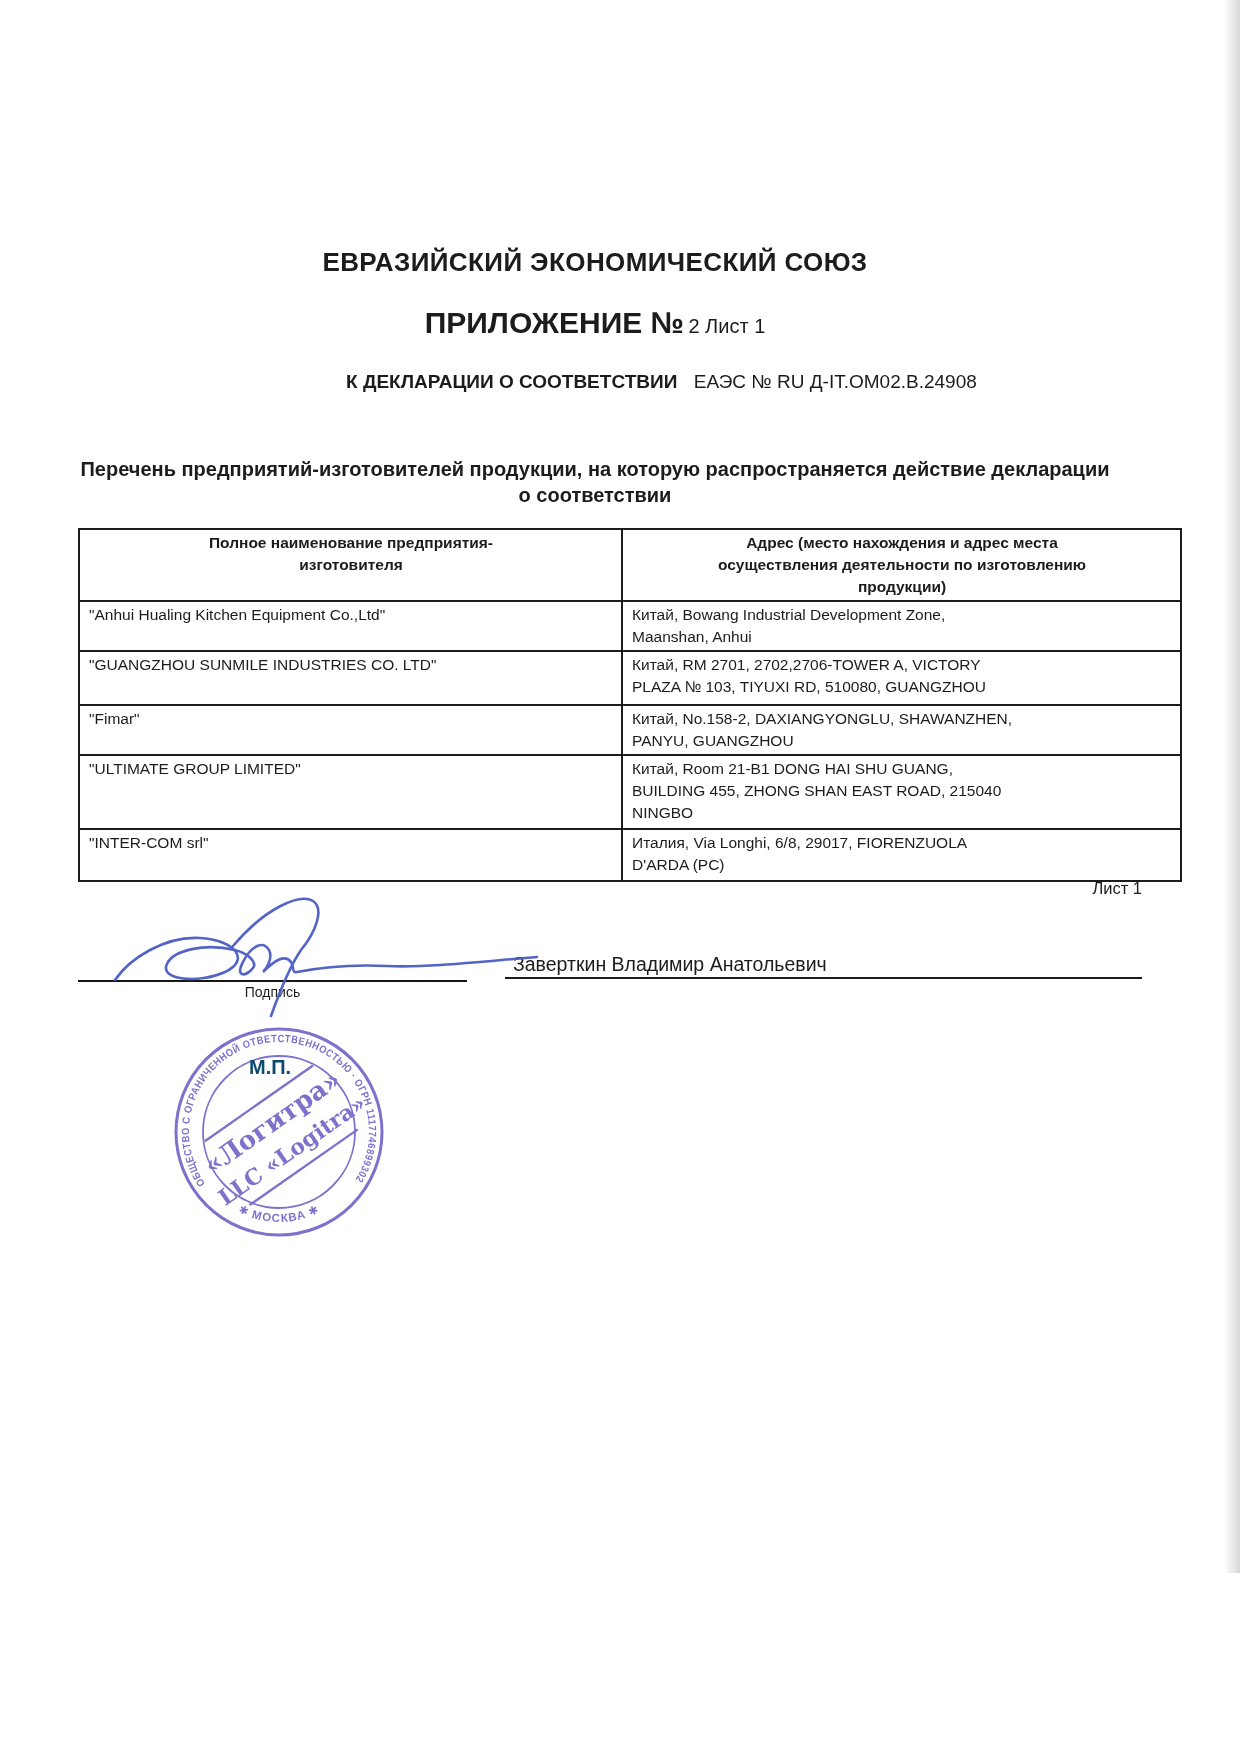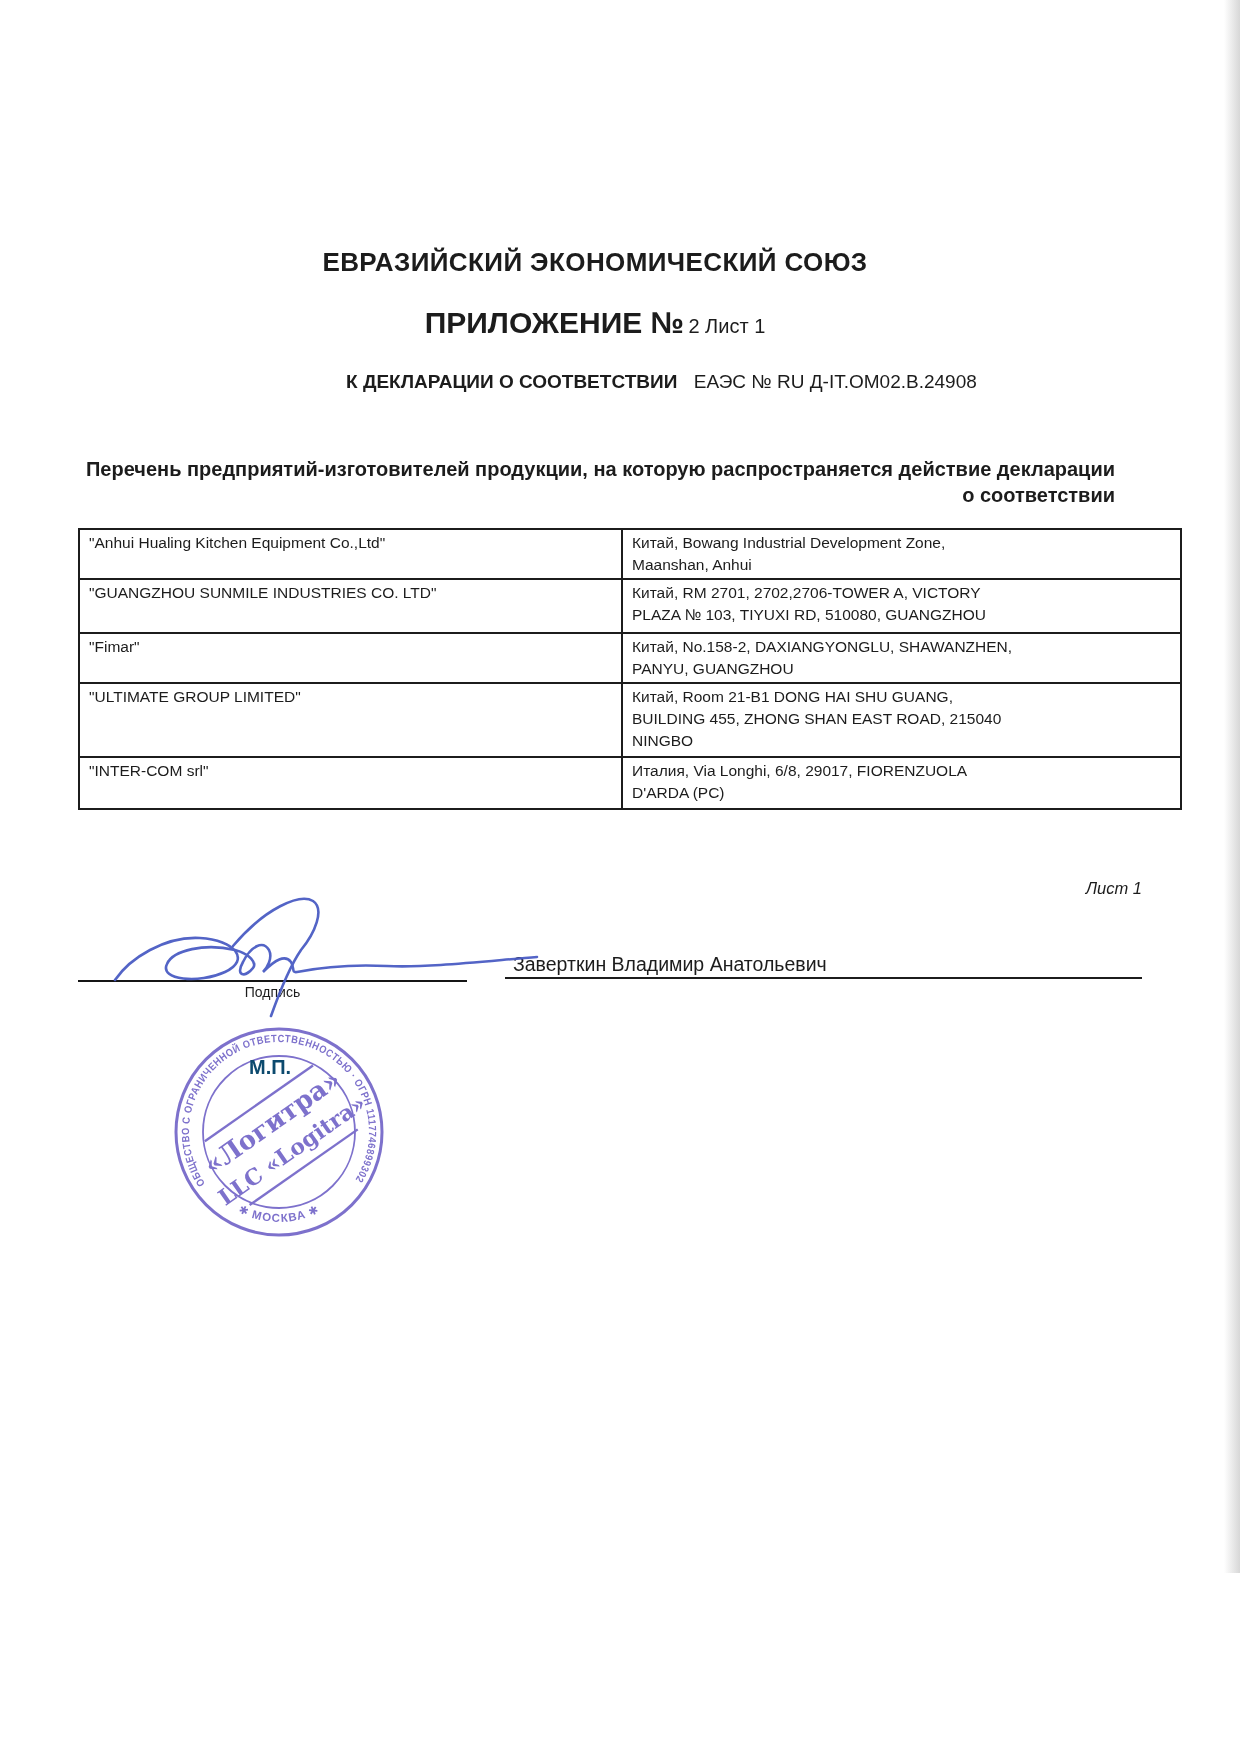--- a/index.html
+++ b/index.html
@@ -14,33 +14,33 @@
   
   .hdr-wrap{position:absolute;left:0;top:0;width:1190px;}
   .doc-title{position:absolute;top:247px;left:0;width:100%;text-align:center;
     font-weight:bold;font-size:26px;letter-spacing:.4px;}
   .annex-line{position:absolute;top:306px;left:0;width:100%;text-align:center;}
   .annex-bold{font-weight:bold;font-size:30px;}
   .annex-reg{font-size:20px;text-align:right;}
   .decl-line{position:absolute;top:371px;left:346px;white-space:nowrap;}
   .decl-bold{font-weight:bold;font-size:19px;}
   .decl-reg{font-size:19px;margin-left:12px;}
-  .intro{position:absolute;top:456px;left:75px;width:1040px;text-align:right;
+  .intro{position:absolute;top:456px;left:75px;width:1040px;text-align:center;
     font-weight:bold;font-size:20px;line-height:26px;}
   
   table.main{position:absolute;left:78px;top:528px;width:1064px;
     border-collapse:collapse;table-layout:fixed;}
   table.main td{border:2px solid #1c1c1c;vertical-align:top;
     font-size:15.5px;line-height:22px;padding:2px 8px 2px 9px;}
   td.c1{width:524px;}
   td.c2{width:540px;}
   tr.h-hdr{height:72px;} tr.h48{height:48px;} tr.h54{height:54px;} tr.h74{height:74px;} tr.h52{height:52px;}
   .th{font-weight:bold;text-align:center;line-height:22.5px;}
   .sheet-label{position:absolute;top:879px;left:78px;width:1064px;
-    text-align:right;font-size:16.5px;font-style:italic;}
+    text-align:right;font-size:16.5px;}
   
   .sig-line{position:absolute;left:78px;top:980px;width:389px;border-top:2.5px solid #151515;}
   .sig-caption{position:absolute;left:78px;top:984px;width:389px;text-align:center;font-size:14px;}
   .name-line{position:absolute;left:505px;top:977px;width:637px;border-top:2px solid #1c1c1c;}
   .holder-name{position:absolute;left:513px;top:953px;font-size:19.5px;white-space:nowrap;}
   .name-cap{position:absolute;left:505px;top:983px;width:637px;text-align:center;
     font-size:13.5px;line-height:17px;color:#222;}
   .mp-label{position:absolute;left:249px;top:1056px;font-weight:bold;font-size:20px;color:#0c4a6e;z-index:5;}
   .sig-svg{position:absolute;left:85px;top:888px;z-index:3;}
   .stamp-svg{position:absolute;left:168px;top:1021px;z-index:2;opacity:.88;}
@@ -62,20 +62,31 @@
 
   <div class="decl-line">
     <span class="decl-bold">К ДЕКЛАРАЦИИ О СООТВЕТСТВИИ</span>
     <span class="decl-reg">ЕАЭС № RU Д-IT.OM02.B.24908</span>
   </div>
 
   <div class="intro">Перечень предприятий-изготовителей продукции, на которую распространяется действие декларации о соответствии</div>
 
   <table class="main">
     <tbody>
+      <tr class="h-hdr">
+        <td class="c1 th">
+          <div>Полное наименование предприятия-</div>
+          <div>изготовителя</div>
+        </td>
+        <td class="c2 th">
+          <div>Адрес (место нахождения и адрес места</div>
+          <div>осуществления деятельности по изготовлению</div>
+          <div>продукции)</div>
+        </td>
+      </tr>
       <tr class="h48">
         <td class="c1">"Anhui Hualing Kitchen Equipment Co.,Ltd"</td>
         <td class="c2">
           <div>Китай, Bowang Industrial Development Zone,</div>
           <div>Maanshan, Anhui</div>
         </td>
       </tr>
       <tr class="h54">
         <td class="c1">"GUANGZHOU SUNMILE INDUSTRIES CO. LTD"</td>
         <td class="c2">

